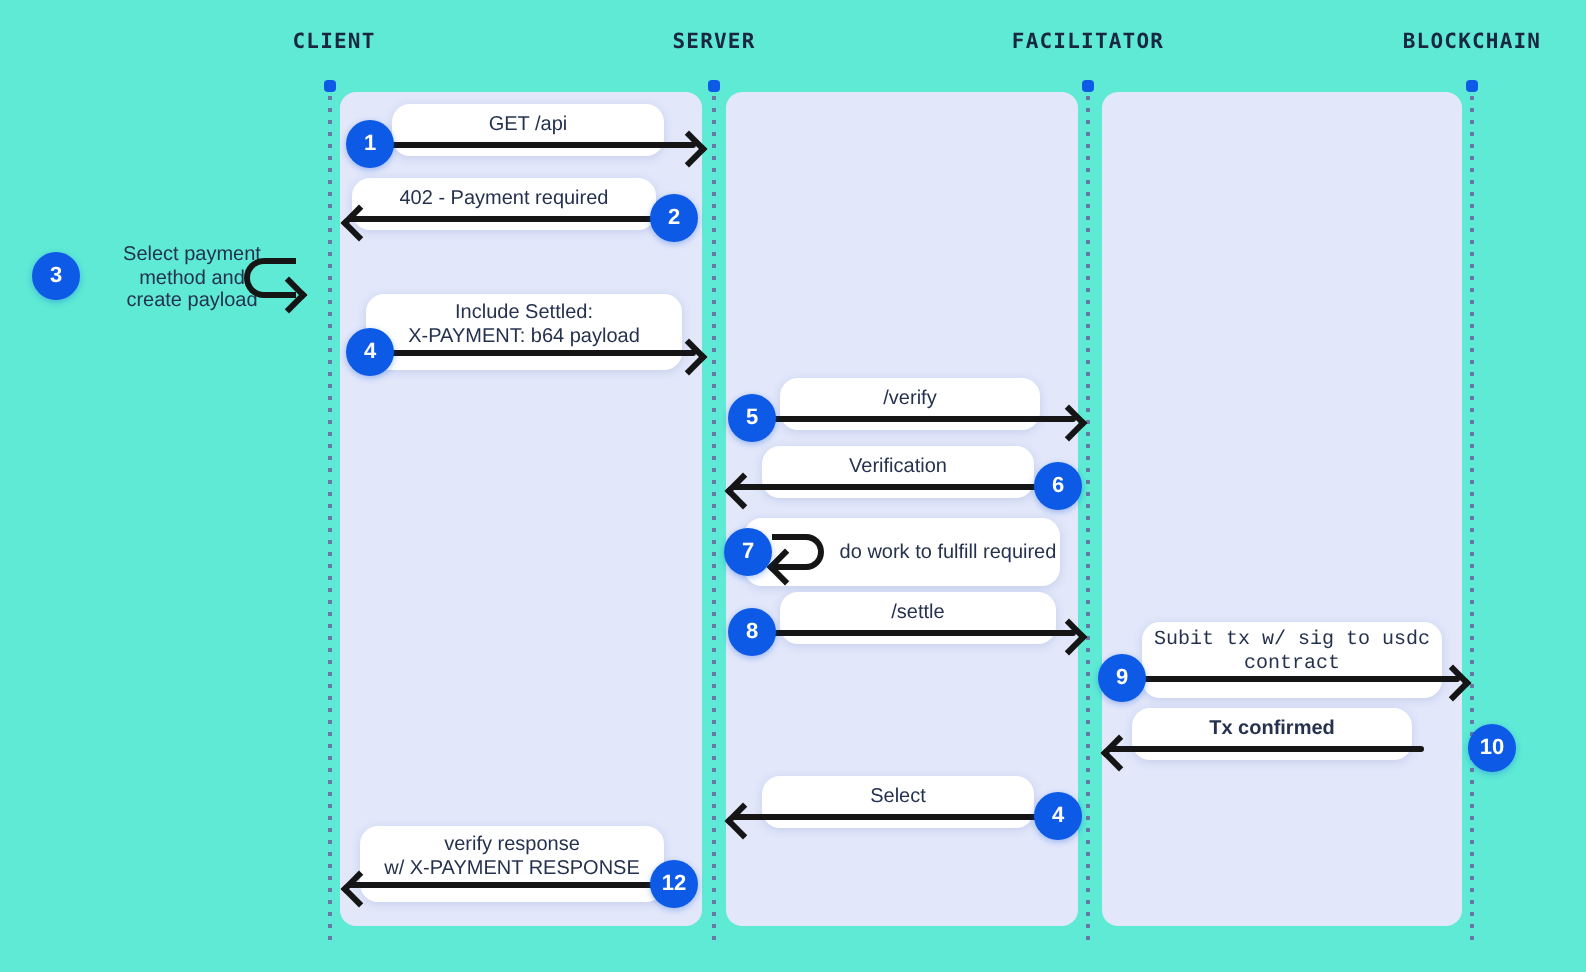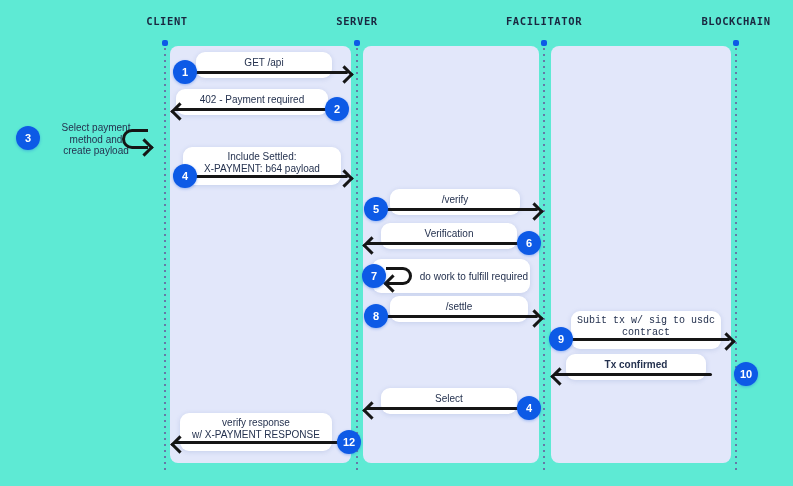--- a/index.html
+++ b/index.html
@@ -158,16 +158,16 @@
     <div class="line" style="left:366px;top:407px;width:158px;"></div>
     <div class="chev l" style="left:365px;top:404px;"></div>
     <div class="circ" style="left:517px;top:396px;">4</div>
   </div>
 
   <div>
     <div class="box two" style="left:180px;top:413px;width:152px;">verify response
 w/ X-PAYMENT RESPONSE</div>
     <div class="line" style="left:174px;top:441px;width:166px;"></div>
     <div class="chev l" style="left:173px;top:438px;"></div>
-    <div class="circ" style="left:325px;top:430px;margin-left:12px;">12</div>
+    <div class="circ" style="left:325px;top:430px;">12</div>
   </div>
 
 </div>
 
 </body></html>

